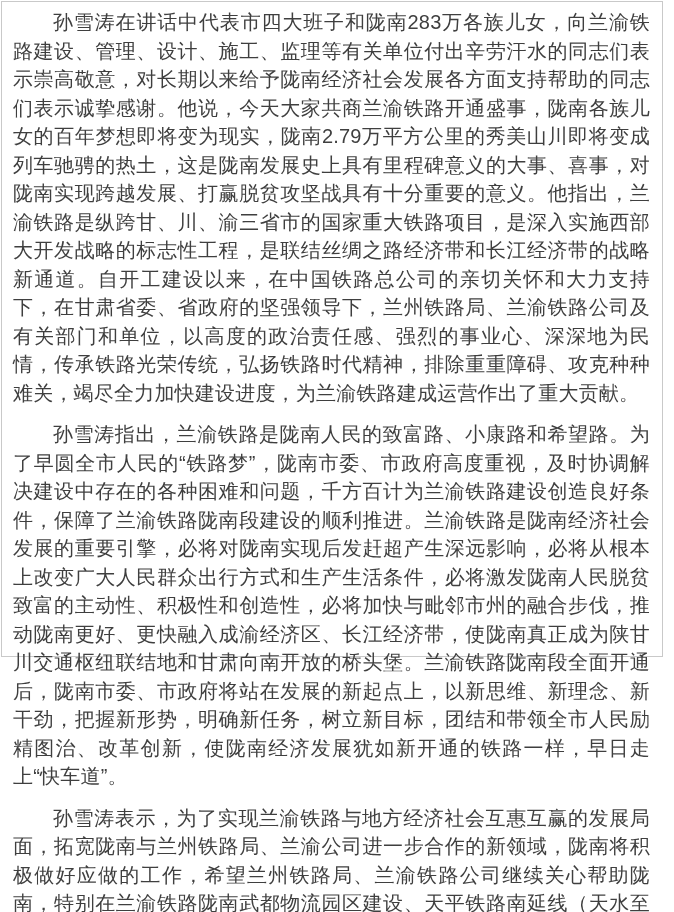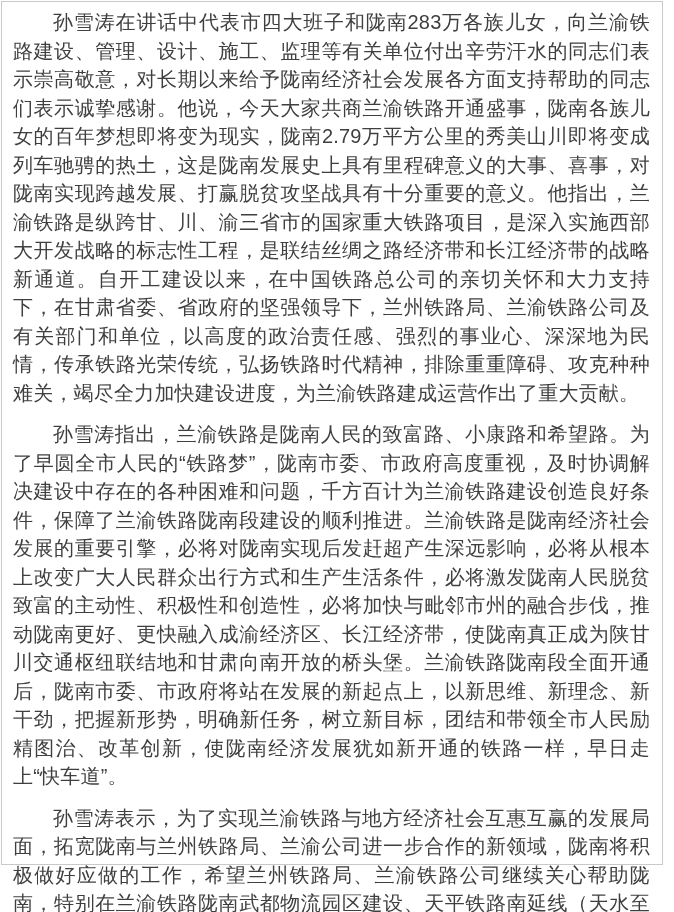--- a/index.html
+++ b/index.html
@@ -6,21 +6,21 @@
     margin: 0;
     padding: 0;
     background: #ffffff;
     width: 674px;
     height: 912px;
     overflow: hidden;
   }
   .page {
     box-sizing: border-box;
     margin: 1px 11px 4px 1px;
-    height: 864px;
+    height: 656px;
     border: 1px solid #c9c9c9;
     background: #ffffff;
     padding: 6px 12px 10px 11px;
     font-family: "Liberation Sans", "DejaVu Sans", sans-serif;
     font-size: 20px;
     line-height: 28.5px;
     color: #3f3f3f;
     text-align: justify;
     letter-spacing: 0.2px;
   }

